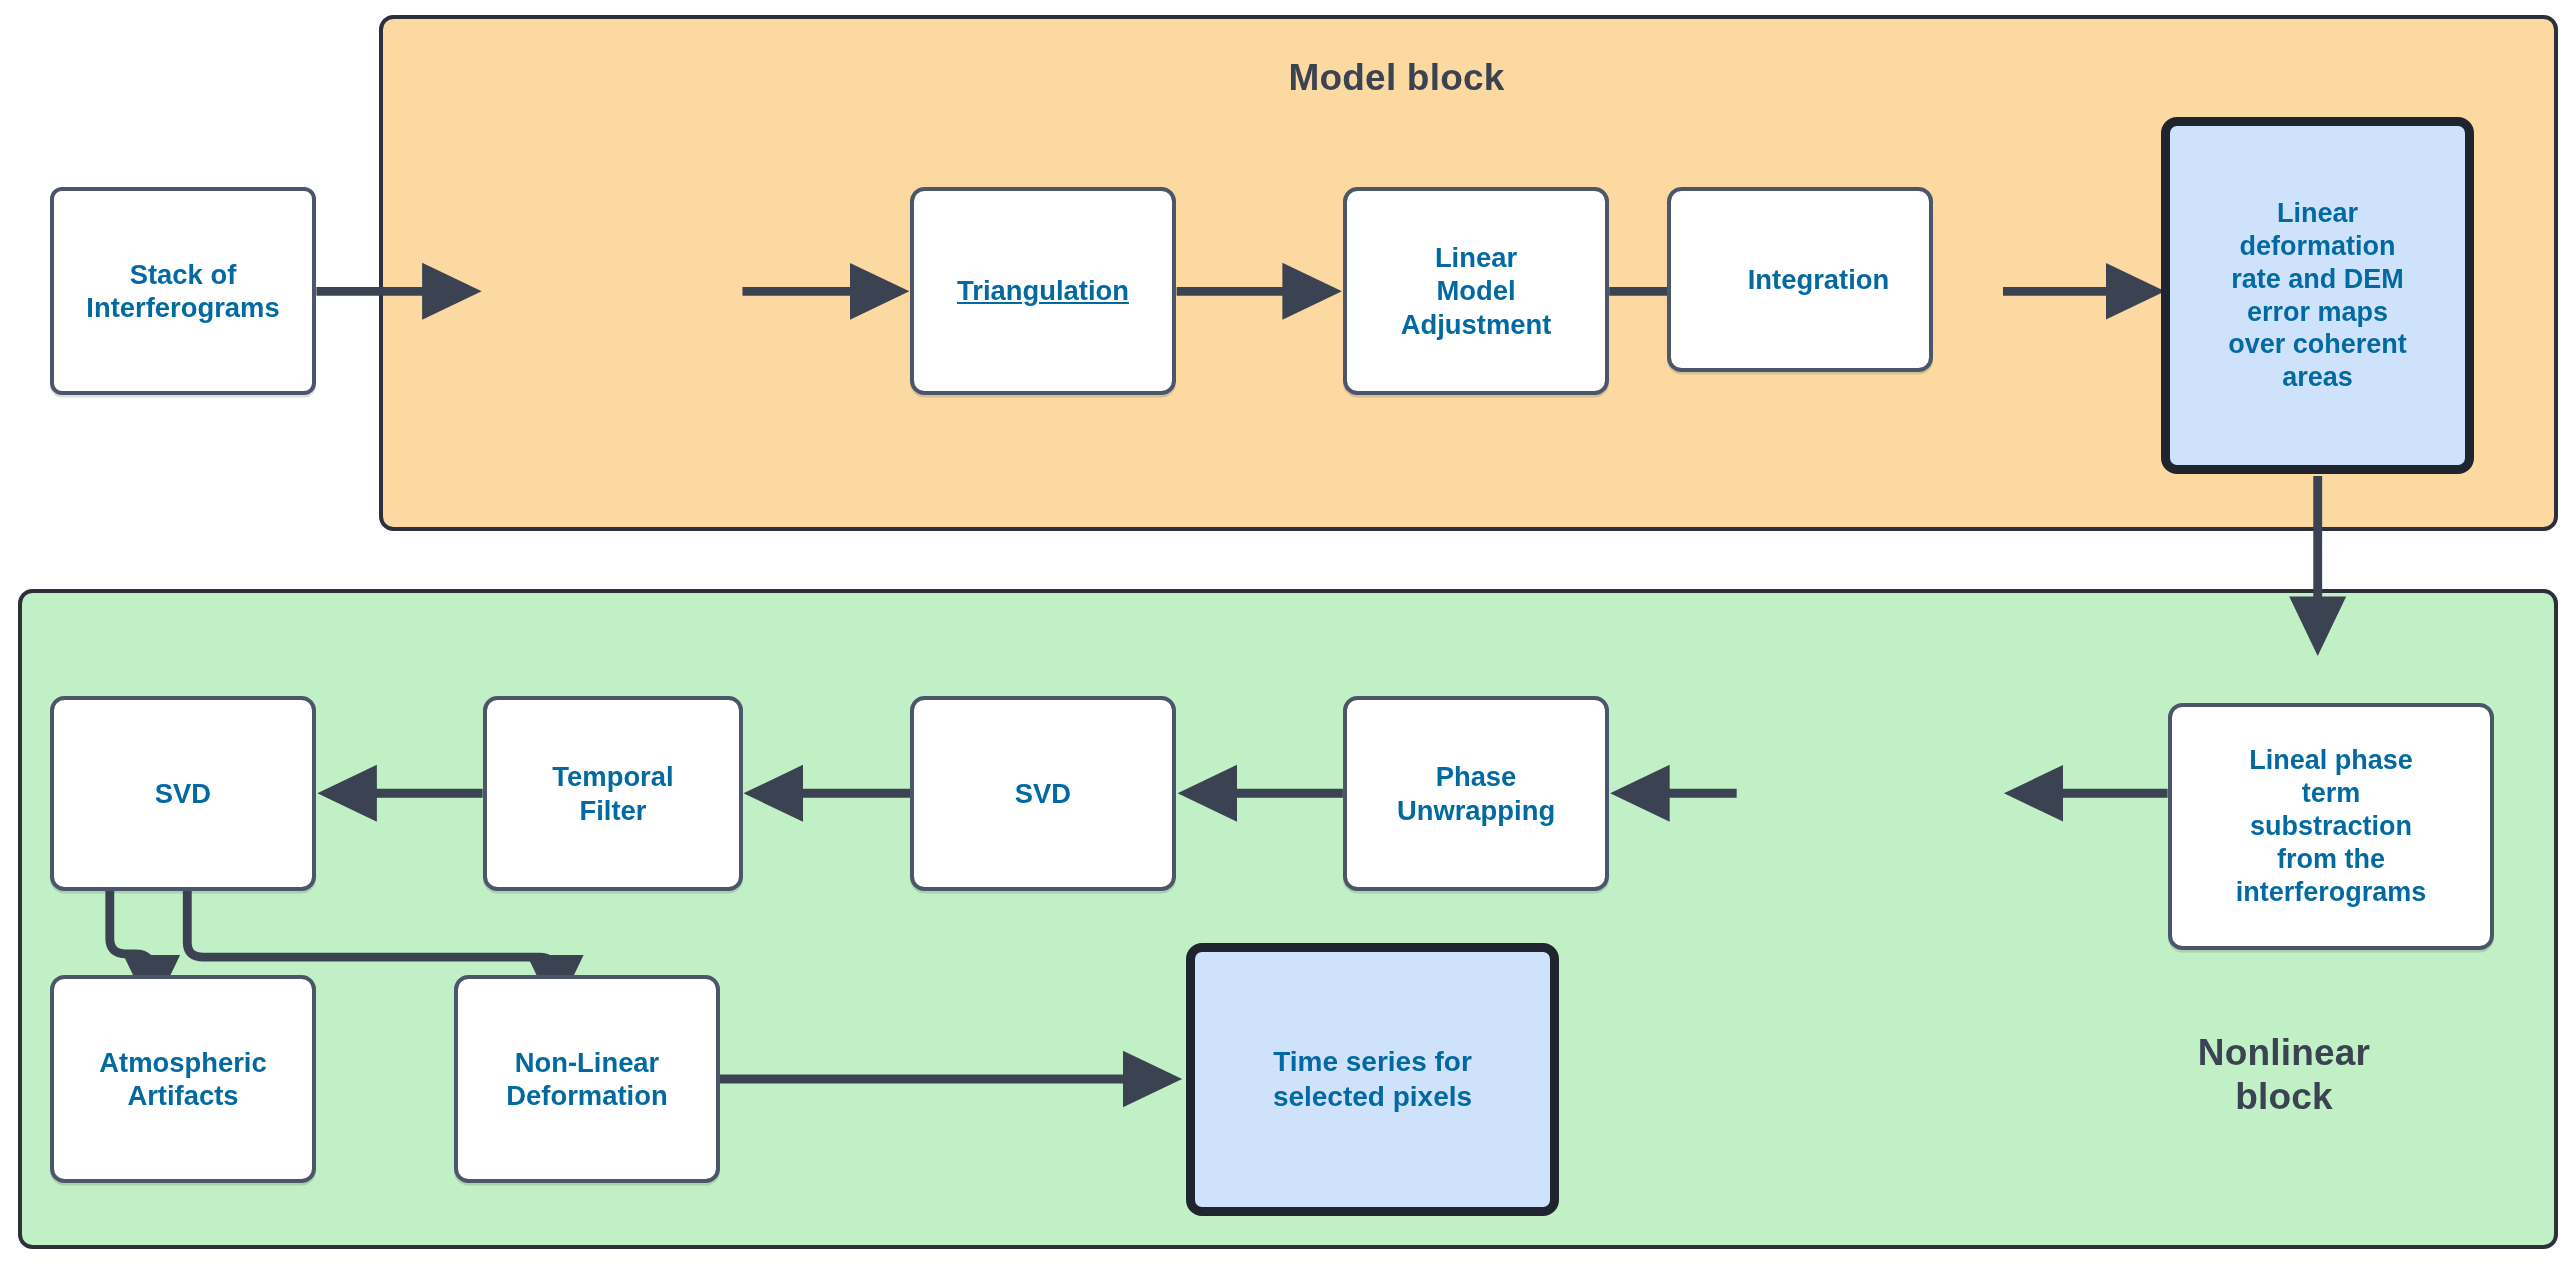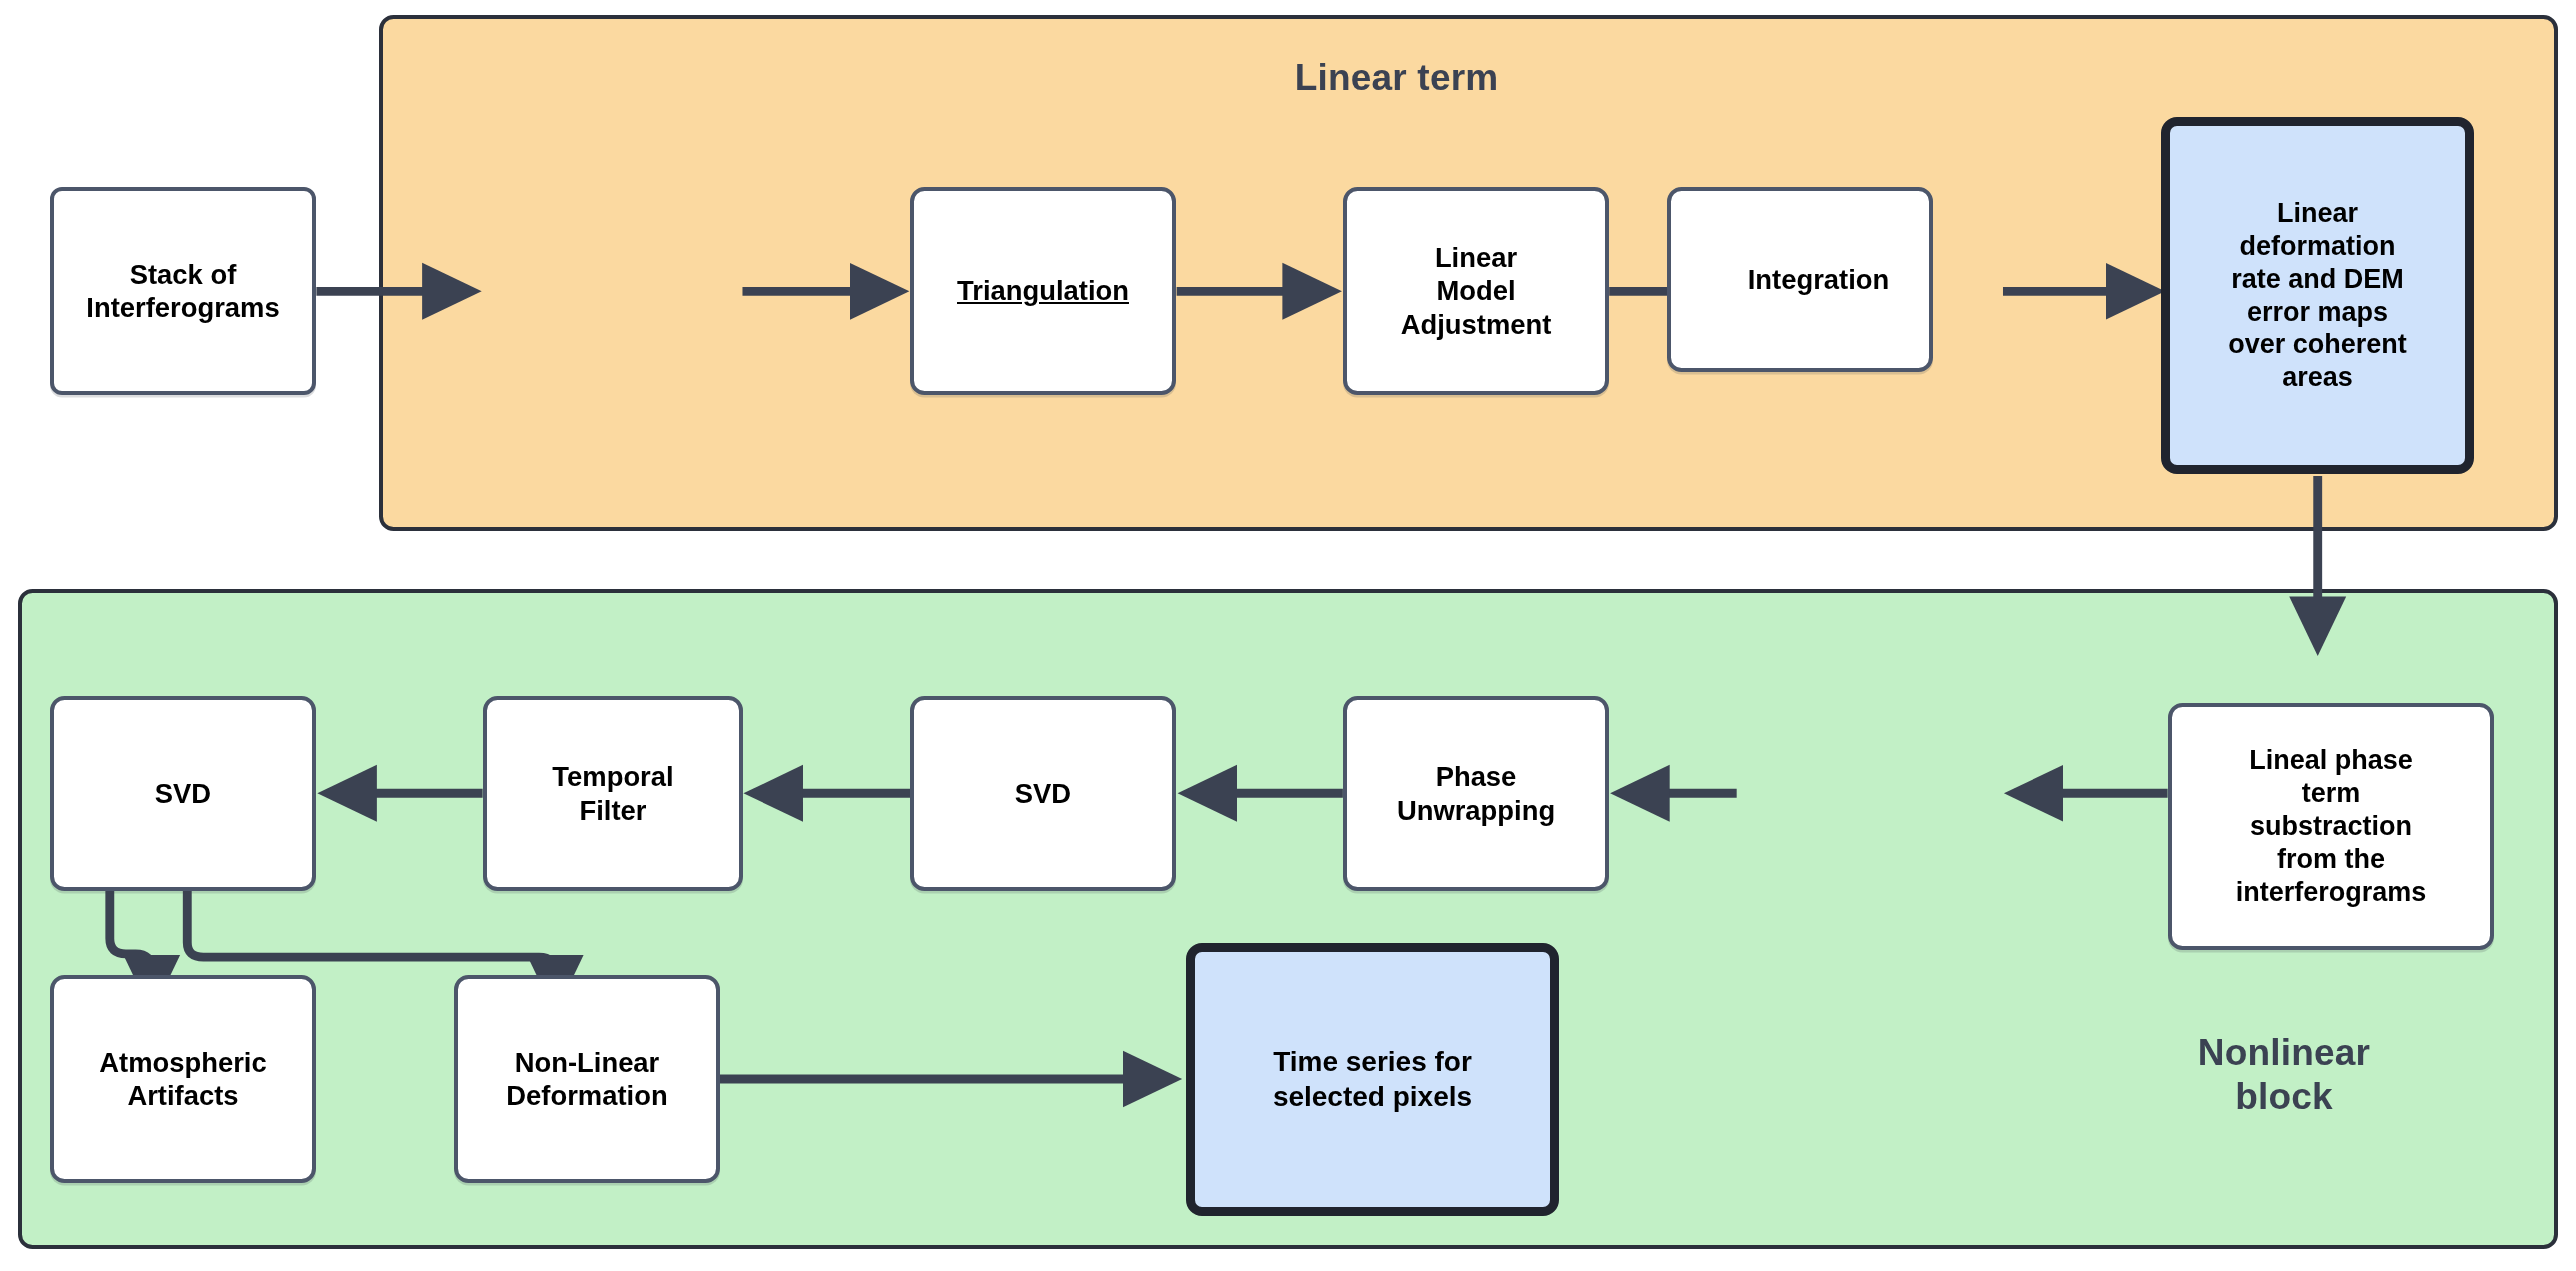--- a/index.html
+++ b/index.html
@@ -36,21 +36,21 @@
   .node {
     position: absolute;
     box-sizing: border-box;
     background: #ffffff;
     border: 4px solid #4c566a;
     border-radius: 14.5px;
     display: flex;
     align-items: center;
     justify-content: center;
     text-align: center;
-    color: #000000;
+    color: #0369a1;
     font-weight: bold;
     line-height: 1.22;
     padding: 4.8px 8px;
     white-space: pre-line;
     box-shadow: 0 2.4px 0 rgba(60,64,77,0.18);
   }
   .node.highlight {
     background: #cfe2fb;
     border: 9px solid #20242e;
     border-radius: 16px;
@@ -65,21 +65,21 @@
     height: 1271px;
     pointer-events: none;
   }
 </style>
 </head>
 <body>
 
 <div id="canvas">
 
   <div class="group" id="g-linear" style="left: 379px; top: 14.5px; width: 2179px; height: 516px; background: rgb(251, 217, 160);"></div>
-  <div class="group-title" id="gt-linear" style="left: 1114px; top: 56px; width: 565px; font-size: 37px;">Linear term</div>
+  <div class="group-title" id="gt-linear" style="left: 1114px; top: 56px; width: 565px; font-size: 37px;">Model block</div>
 
   <div class="group" id="g-nonlinear" style="left: 18px; top: 589px; width: 2540px; height: 660px; background: rgb(194, 240, 198);"></div>
   <div class="group-title" id="gt-nonlinear" style="left: 2082px; top: 1031px; width: 404px; font-size: 37px;">Nonlinear
 block</div>
 
   <svg class="edge-layer" id="edge-layer" viewBox="0 0 3192 1575" xmlns="http://www.w3.org/2000/svg">
     <defs>
       <marker id="arrow" viewBox="0 0 12 12" refX="9.5" refY="6" markerWidth="7" markerHeight="7" orient="auto-start-reverse">
         <path d="M 0 0.5 L 11.5 6 L 0 11.5 z" fill="#3b4252"></path>
       </marker>

